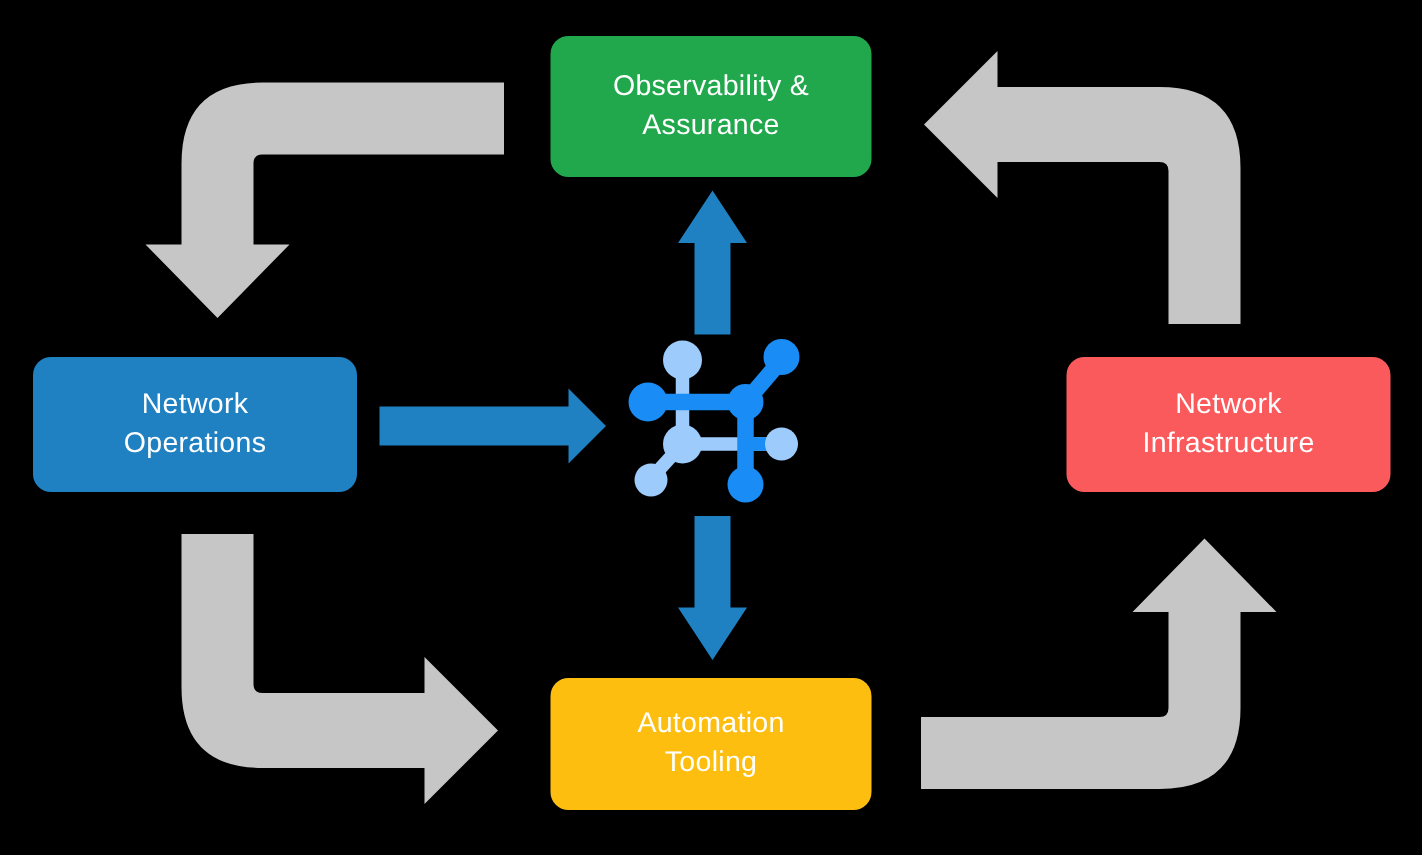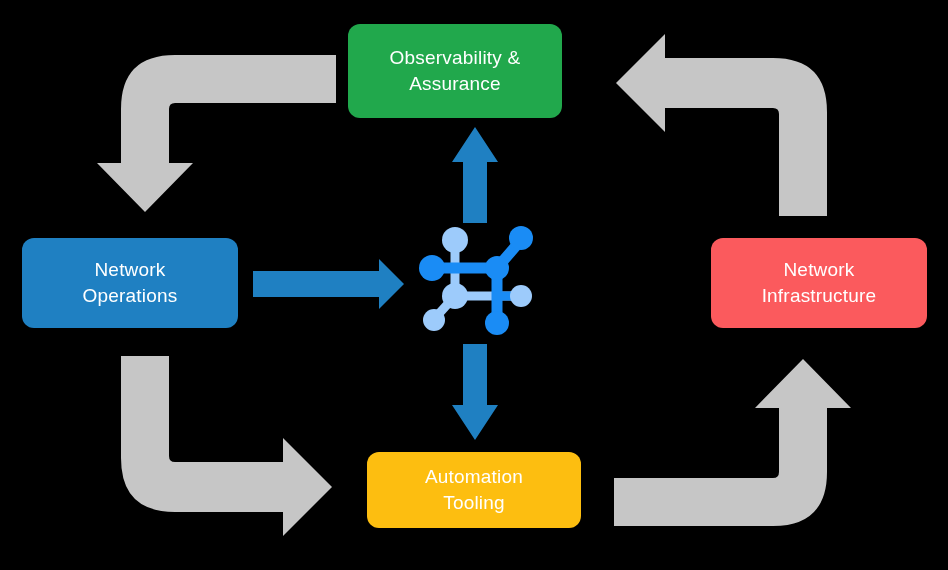--- a/index.html
+++ b/index.html
@@ -85,25 +85,25 @@
       <circle cx="521" cy="296" r="11" fill="#9dcbfb"></circle>
       <circle cx="434" cy="320" r="11" fill="#9dcbfb"></circle>
 
       <circle cx="432" cy="268" r="13" fill="#1a8cf5"></circle>
       <circle cx="497" cy="268" r="12" fill="#1a8cf5"></circle>
       <circle cx="521" cy="238" r="12" fill="#1a8cf5"></circle>
       <circle cx="497" cy="323" r="12" fill="#1a8cf5"></circle>
     </g>
   </svg>
 
-  <div class="node-box" id="box-0" style="left: 348px; top: 24px; width: 214px; height: 94px; background: rgb(33, 168, 76);">Observability &amp;
+  <div class="node-box" id="box-0" style="left: 367px; top: 24px; width: 214px; height: 94px; background: rgb(33, 168, 76);">Observability &amp;
 Assurance</div>
 
   <div class="node-box" id="box-1" style="left: 22px; top: 238px; width: 216px; height: 90px; background: rgb(31, 128, 194);">Network
 Operations</div>
 
   <div class="node-box" id="box-2" style="left: 711px; top: 238px; width: 216px; height: 90px; background: rgb(251, 90, 93);">Network
 Infrastructure</div>
 
-  <div class="node-box" id="box-3" style="left: 367px; top: 452px; width: 214px; height: 76px; background: rgb(253, 190, 16);">Automation
+  <div class="node-box" id="box-3" style="left: 367px; top: 452px; width: 214px; height: 88px; background: rgb(253, 190, 16);">Automation
 Tooling</div>
 
 </div>
 
 </body></html>

